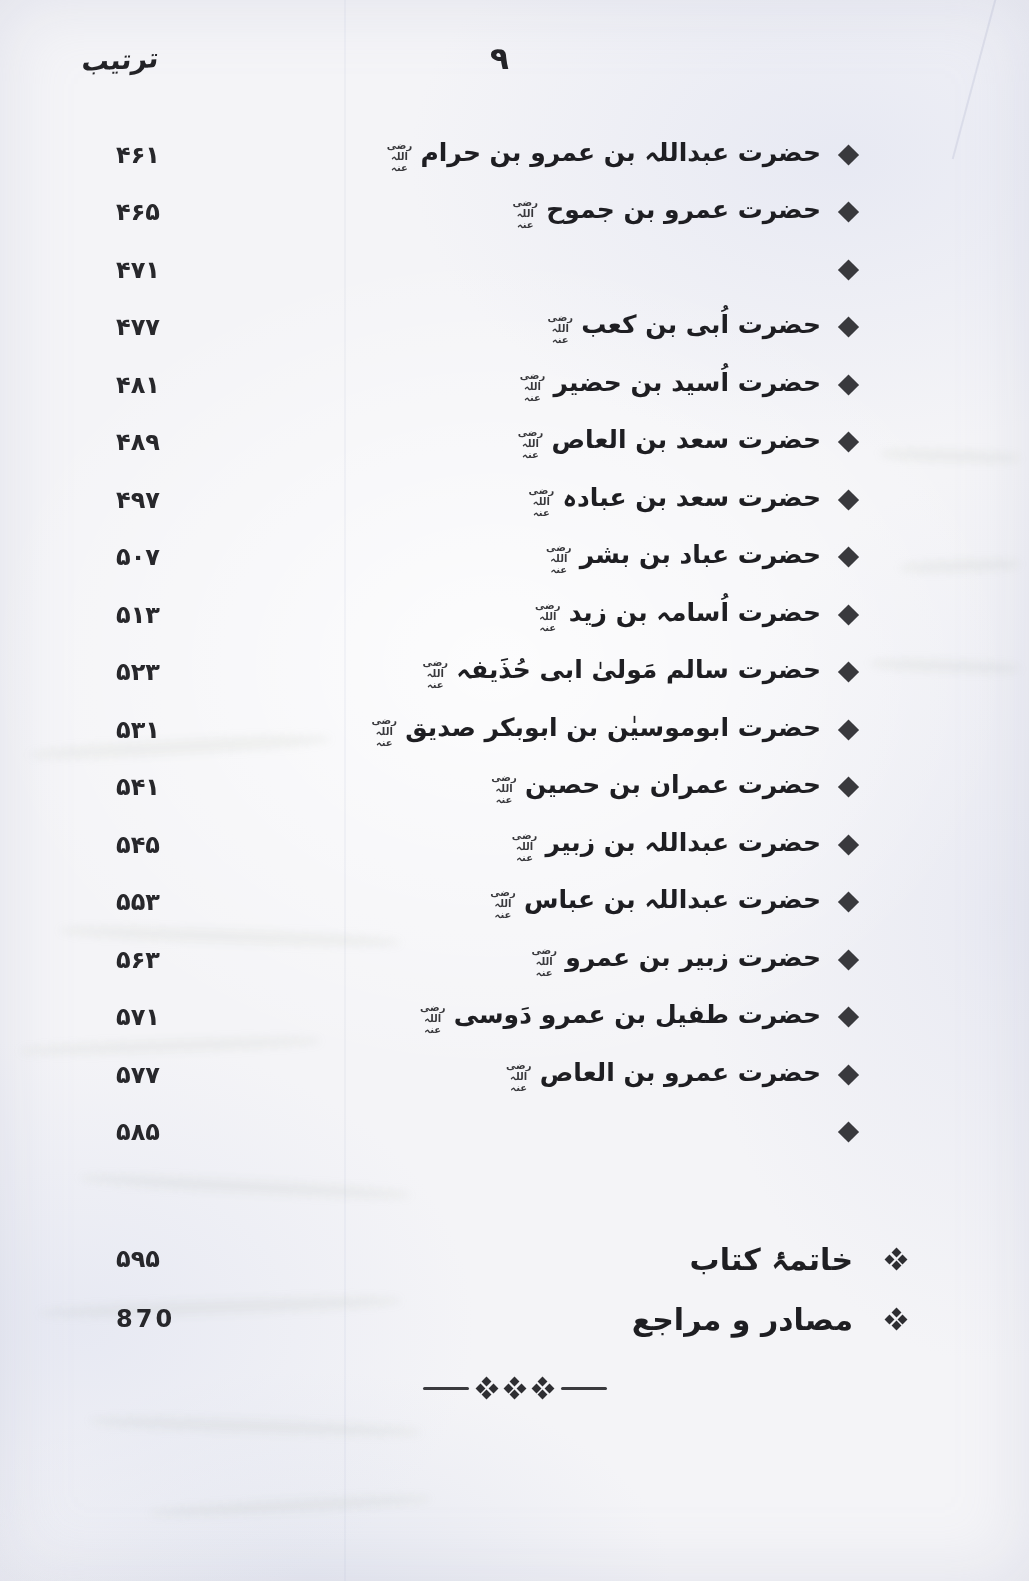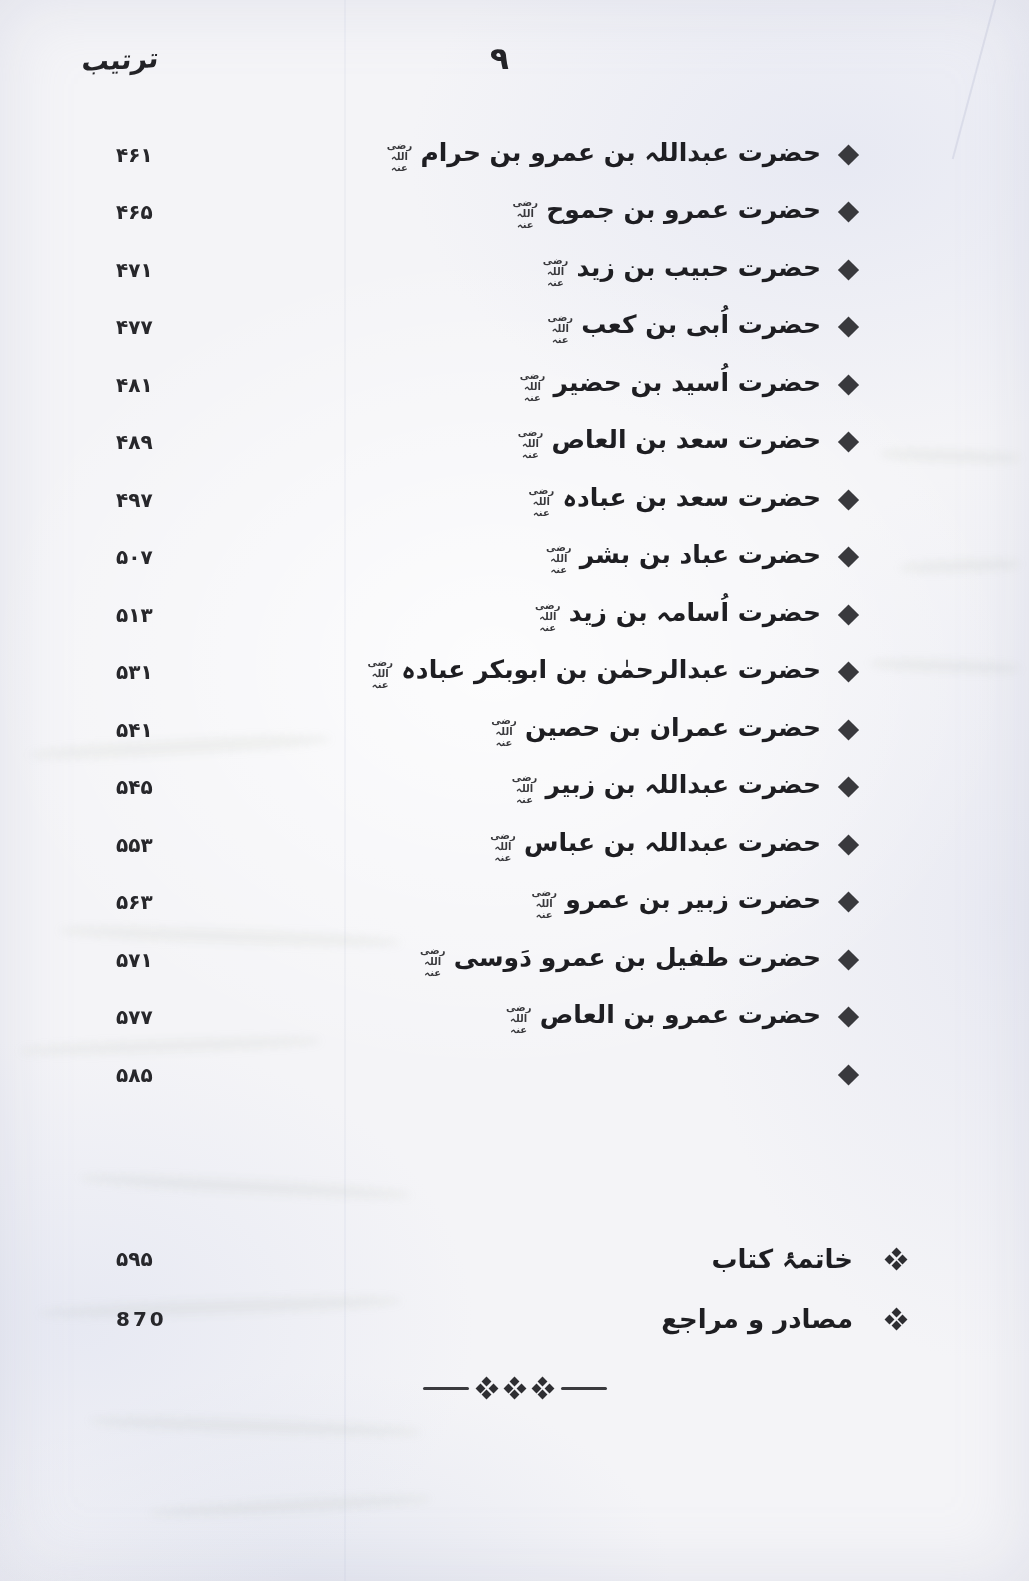--- a/index.html
+++ b/index.html
@@ -42,21 +42,21 @@
   }
   .header-pagenum{
     position:absolute; left:490px; top:40px;
     font-size:31px; font-weight:bold;
   }
 
   .toc{position:absolute; top:126px; left:0; width:100%;}
   .row{position:relative; height:57.5px;}
   .num{
     position:absolute; left:116px; top:50%; transform:translateY(-50%);
-    font-size:20px; font-weight:bold; letter-spacing:3px; color:#27272b;
+    font-size:24px; font-weight:bold; letter-spacing:3px; color:#27272b;
     direction:ltr;
     text-align:center;
   }
   .bullet{
     position:absolute; right:173px; top:50%;
     width:15px;height:15px; background:#39393d;
     transform:translateY(-50%) rotate(45deg);
   }
   .name-wrap{
     position:absolute; right:208px; top:50%; transform:translateY(-50%);
@@ -65,21 +65,21 @@
   }
   .hon{
     display:inline-block; width:32px;
     font-size:10px; line-height:1.1; font-weight:bold;
     white-space:normal; text-align:center;
     vertical-align:-10px; margin-right:5px; opacity:.88;
   }
 
   .closing-group{position:absolute; top:1229px; left:0; width:100%;}
   .row.closing{height:60px;}
-  .row.closing .name-wrap{right:176px; font-size:26px;}
+  .row.closing .name-wrap{right:176px; font-size:30px;}
   .c4{
     position:absolute; right:123px; top:50%; transform:translateY(-50%);
     width:20px;height:20px;
   }
   .c4 i{
     position:absolute; width:7px;height:7px; background:#2e2e32;
     transform:rotate(45deg);
   }
   .c4 i:nth-child(1){left:6.5px; top:0;}
   .c4 i:nth-child(2){left:13px;  top:6.5px;}
@@ -126,21 +126,20 @@
     <span class="name-wrap"><span class="name">حضرت عبداللہ بن عمرو بن حرام</span><span class="hon">رضی اللہ عنہ</span></span>
   </div>
       <div class="row">
     <span class="num">۴۶۵</span>
     <span class="bullet"></span>
     <span class="name-wrap"><span class="name">حضرت عمرو بن جموح</span><span class="hon">رضی اللہ عنہ</span></span>
   </div>
       <div class="row">
     <span class="num">۴۷۱</span>
     <span class="bullet"></span>
-    <span class="name-wrap"><span class="name">حضرت حبیب بن زید</span><span class="hon">رضی اللہ عنہ</span></span>
   </div>
       <div class="row">
     <span class="num">۴۷۷</span>
     <span class="bullet"></span>
     <span class="name-wrap"><span class="name">حضرت اُبی بن کعب</span><span class="hon">رضی اللہ عنہ</span></span>
   </div>
       <div class="row">
     <span class="num">۴۸۱</span>
     <span class="bullet"></span>
     <span class="name-wrap"><span class="name">حضرت اُسید بن حضیر</span><span class="hon">رضی اللہ عنہ</span></span>
@@ -159,23 +158,28 @@
     <span class="num">۵۰۷</span>
     <span class="bullet"></span>
     <span class="name-wrap"><span class="name">حضرت عباد بن بشر</span><span class="hon">رضی اللہ عنہ</span></span>
   </div>
       <div class="row">
     <span class="num">۵۱۳</span>
     <span class="bullet"></span>
     <span class="name-wrap"><span class="name">حضرت اُسامہ بن زید</span><span class="hon">رضی اللہ عنہ</span></span>
   </div>
       <div class="row">
+    <span class="num">۵۲۳</span>
+    <span class="bullet"></span>
+    <span class="name-wrap"><span class="name">حضرت سالم مَولیٰ ابی حُذَیفہ</span><span class="hon">رضی اللہ عنہ</span></span>
+  </div>
+      <div class="row">
     <span class="num">۵۳۱</span>
     <span class="bullet"></span>
-    <span class="name-wrap"><span class="name">حضرت عبدالرحمٰن بن ابوبکر عبادہ</span><span class="hon">رضی اللہ عنہ</span></span>
+    <span class="name-wrap"><span class="name">حضرت ابوموسیٰن بن ابوبکر صدیق</span><span class="hon">رضی اللہ عنہ</span></span>
   </div>
       <div class="row">
     <span class="num">۵۴۱</span>
     <span class="bullet"></span>
     <span class="name-wrap"><span class="name">حضرت عمران بن حصین</span><span class="hon">رضی اللہ عنہ</span></span>
   </div>
       <div class="row">
     <span class="num">۵۴۵</span>
     <span class="bullet"></span>
     <span class="name-wrap"><span class="name">حضرت عبداللہ بن زبیر</span><span class="hon">رضی اللہ عنہ</span></span>

